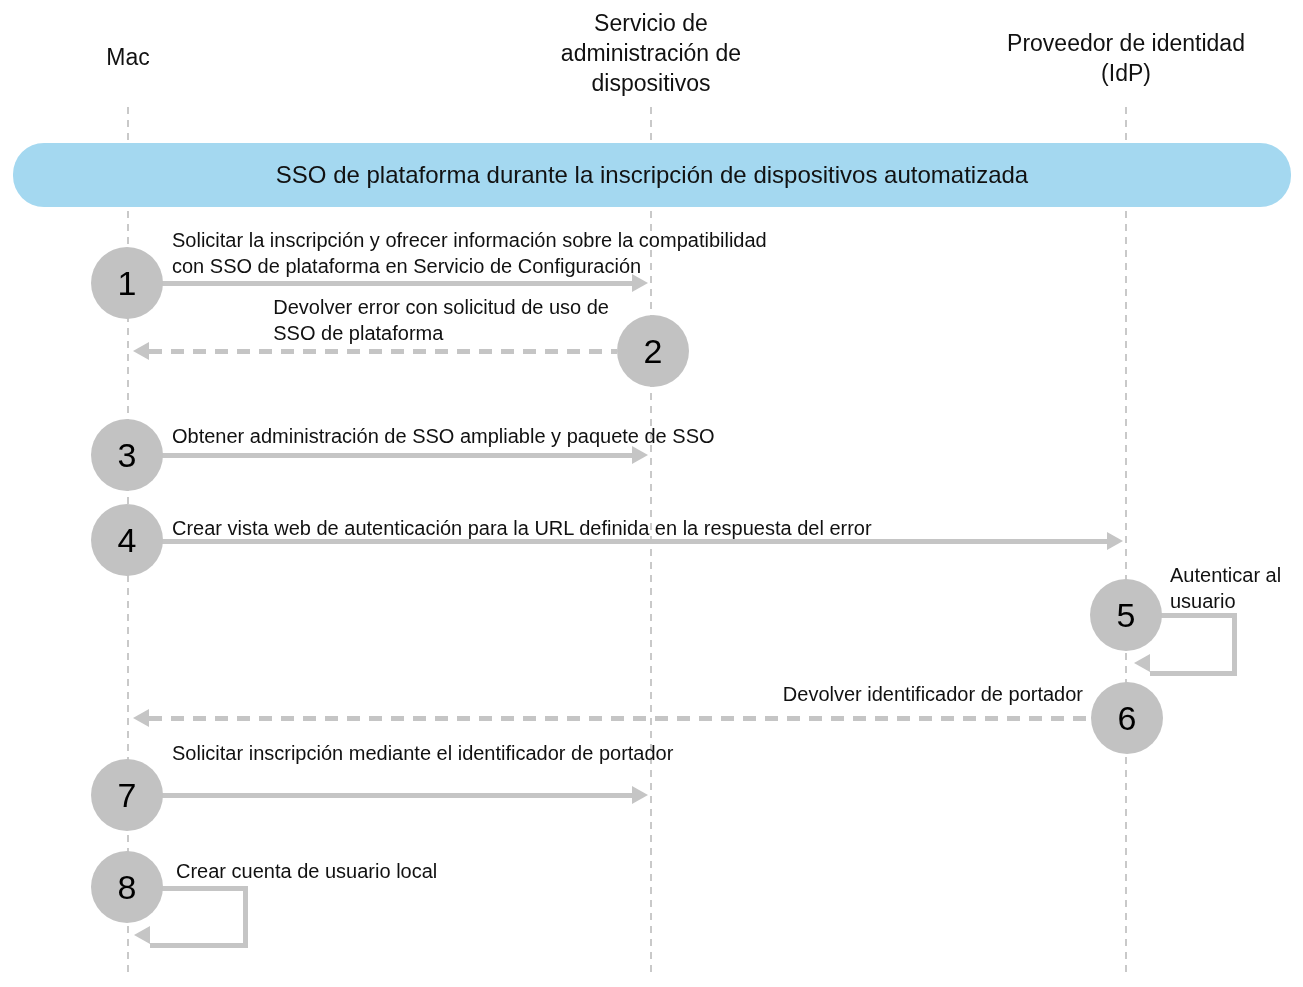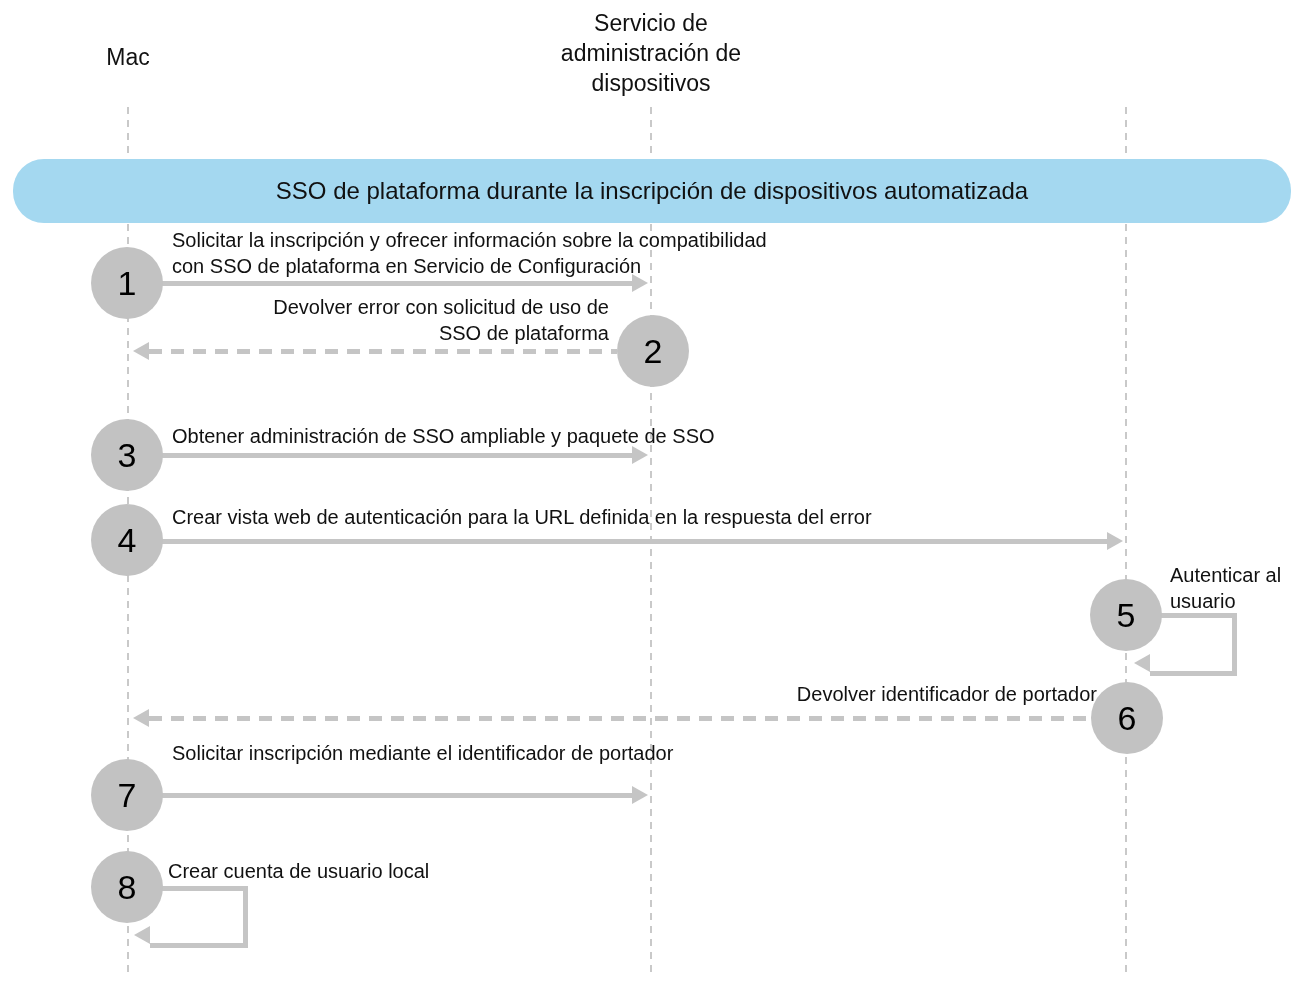--- a/index.html
+++ b/index.html
@@ -8,43 +8,45 @@
   }
   html,body{margin:0;padding:0;background:#fff;}
   #canvas{position:relative;width:1303px;height:987px;background:#fff;overflow:hidden;
           font-family:"Liberation Sans",sans-serif;color:var(--text);}
   .actor{position:absolute;text-align:center;font-size:23px;line-height:30px;
          white-space:pre-line;color:var(--text);}
   .lifeline{position:absolute;top:107px;height:868px;width:2px;z-index:1;
             background-image:repeating-linear-gradient(180deg,var(--lifeline) 0 7px,transparent 7px 13px);}
   .banner{position:absolute;left:13px;top:143px;width:1278px;height:64px;border-radius:31px;
           background:var(--banner-bg);display:flex;align-items:center;justify-content:center;
-          font-size:24px;z-index:3;margin-top:16px;}
+          font-size:24px;z-index:3;}
   .circle{position:absolute;width:72px;height:72px;border-radius:50%;background:var(--circle-fill);
           display:flex;align-items:center;justify-content:center;font-size:34px;color:#000;z-index:4;}
   .msg{position:absolute;font-size:20px;line-height:26px;white-space:pre-line;z-index:4;}
-  .msg.right{text-align:right;}
+  .msg.right{text-align:left;}
   .hline{position:absolute;height:5px;background:var(--arrow);z-index:2;}
   .hdash{position:absolute;height:5px;z-index:2;
          background-image:repeating-linear-gradient(90deg,var(--arrow) 0 13px,transparent 13px 22px);}
   .head-right{position:absolute;width:0;height:0;border-top:9px solid transparent;
               border-bottom:9px solid transparent;border-left:16px solid var(--arrow);z-index:2;}
   .head-left{position:absolute;width:0;height:0;border-top:9px solid transparent;
              border-bottom:9px solid transparent;border-right:16px solid var(--arrow);z-index:2;}
   .loop{position:absolute;border:5px solid var(--arrow);border-left:none;z-index:2;}
 </style>
 </head>
 <body>
 
 <div id="canvas">
 
   <div class="actor" style="left:501px;top:8px;width:300px">Servicio de
 administración de
 dispositivos</div>
   <div class="actor" style="left:28px;top:42px;width:200px">Mac</div>
+  <div class="actor" style="left:966px;top:28px;width:320px">Proveedor de identidad
+(IdP)</div>
 
   <div class="lifeline" style="left:127px"></div>
   <div class="lifeline" style="left:650px"></div>
   <div class="lifeline" style="left:1125px"></div>
 
   <div class="banner">SSO de plataforma durante la inscripción de dispositivos automatizada</div>
 
   <div class="circle" style="left:91px;top:247px">1</div>
   <div class="msg" style="left:172px;top:227px">Solicitar la inscripción y ofrecer información sobre la compatibilidad
 con SSO de plataforma en Servicio de Configuración</div>
@@ -56,38 +58,38 @@
 SSO de plataforma</div>
   <div class="hdash" style="left:149px;top:349px;width:468px"></div>
   <div class="head-left" style="left:133px;top:342px"></div>
 
   <div class="circle" style="left:91px;top:419px">3</div>
   <div class="msg" style="left:172px;top:423px">Obtener administración de SSO ampliable y paquete de SSO</div>
   <div class="hline" style="left:160px;top:453px;width:472px"></div>
   <div class="head-right" style="left:632px;top:446px"></div>
 
   <div class="circle" style="left:91px;top:504px">4</div>
-  <div class="msg" style="left:172px;top:504px">Crear vista web de autenticación para la URL definida en la respuesta del error</div>
+  <div class="msg" style="left:172px;top:515px">Crear vista web de autenticación para la URL definida en la respuesta del error</div>
   <div class="hline" style="left:160px;top:539px;width:947px"></div>
   <div class="head-right" style="left:1107px;top:532px"></div>
 
   <div class="circle" style="left:1090px;top:579px">5</div>
   <div class="msg" style="left:1170px;top:562px">Autenticar al
 usuario</div>
   <div class="loop" style="left:1150px;top:613px;width:82px;height:53px"></div>
   <div class="head-left" style="left:1134px;top:654px"></div>
 
   <div class="circle" style="left:1091px;top:682px">6</div>
-  <div class="msg right" style="right:206px;top:681px">Devolver identificador de portador</div>
+  <div class="msg right" style="right:220px;top:681px">Devolver identificador de portador</div>
   <div class="hdash" style="left:149px;top:716px;width:942px"></div>
   <div class="head-left" style="left:133px;top:709px"></div>
 
   <div class="circle" style="left:91px;top:759px">7</div>
   <div class="msg" style="left:172px;top:740px">Solicitar inscripción mediante el identificador de portador</div>
   <div class="hline" style="left:160px;top:793px;width:472px"></div>
   <div class="head-right" style="left:632px;top:786px"></div>
 
   <div class="circle" style="left:91px;top:851px">8</div>
-  <div class="msg" style="left:168px;top:858px">Crear cuenta de usuario local</div>
+  <div class="msg" style="left:176px;top:858px">Crear cuenta de usuario local</div>
   <div class="loop" style="left:150px;top:886px;width:93px;height:52px"></div>
   <div class="head-left" style="left:134px;top:926px"></div>
 
 </div>
 
 </body></html>

